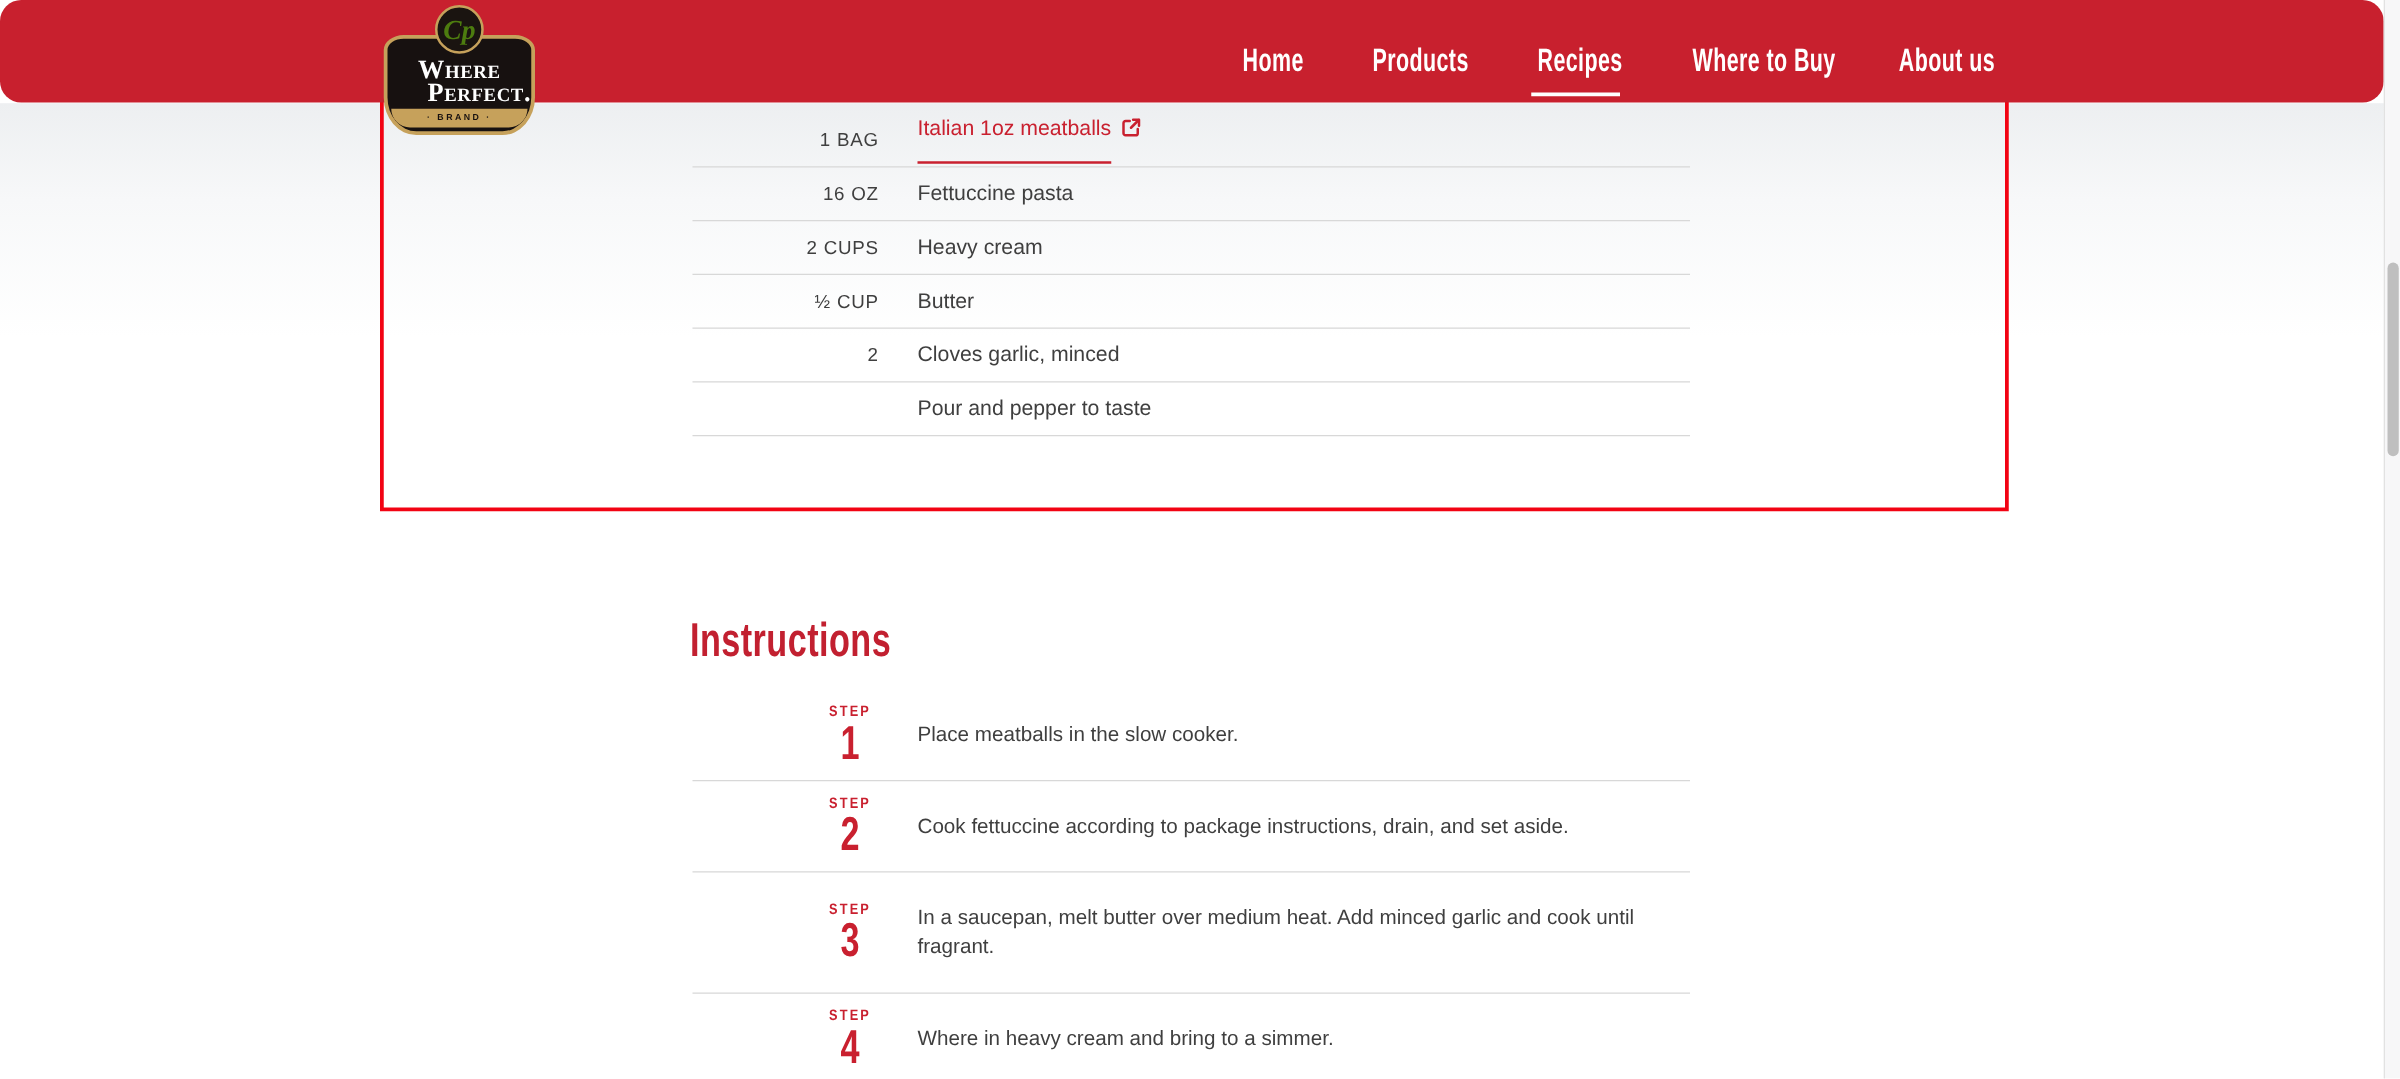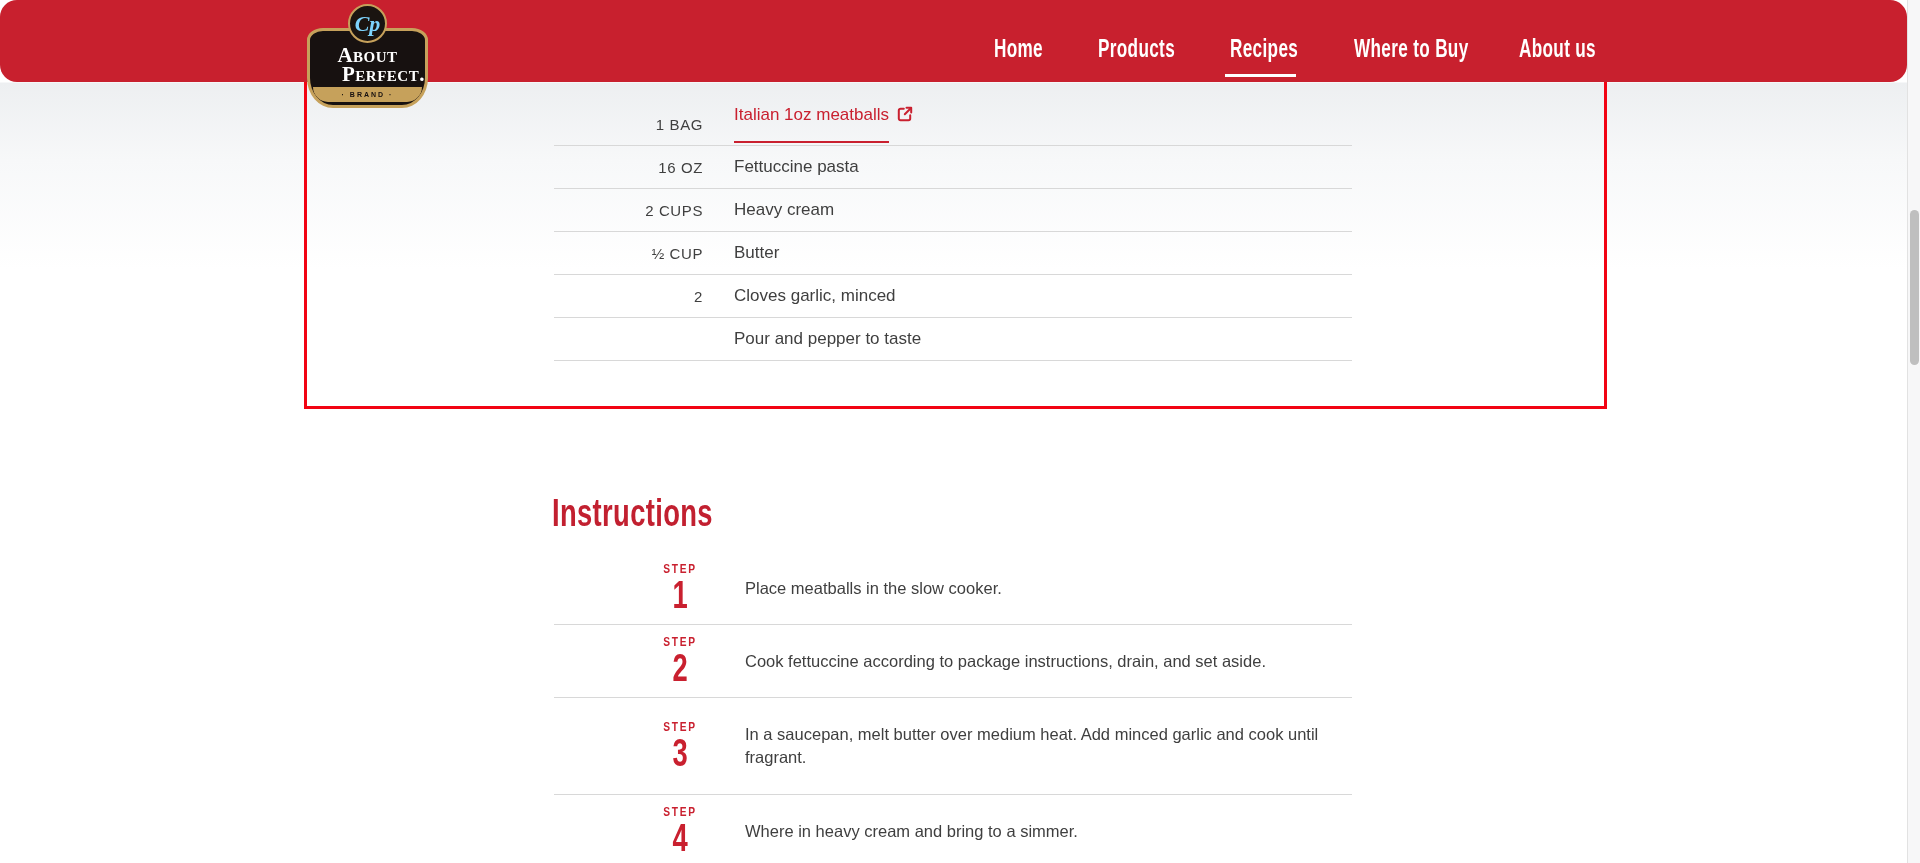--- a/index.html
+++ b/index.html
@@ -14,39 +14,39 @@
   .nav-item { position:absolute; top:33px; color:#ffffff; font-size:26px; font-weight:bold;
               transform:scaleX(0.66); transform-origin:left top; letter-spacing:0.5px;
               white-space:nowrap; cursor:pointer; }
   .nav-underline { position:absolute; left:1225px; top:74px; width:71px; height:3px; background:#ffffff; }
 
   
   .logo { position:absolute; left:307px; top:4px; width:121px; height:108px; z-index:6; cursor:pointer; }
   .logo-circle { position:absolute; left:41px; top:0px; width:39px; height:39px; border-radius:50%;
                  background:#1a1410; border:2px solid #c6a15b; z-index:2;
                  display:flex; align-items:center; justify-content:center; }
-  .logo-monogram { color:#7dd3fc; font-family:"Liberation Serif", serif; font-style:italic;
+  .logo-monogram { color:#4d7c0f; font-family:"Liberation Serif", serif; font-style:italic;
                    font-size:22px; font-weight:bold; line-height:1; }
   .logo-badge { position:absolute; left:0; top:24px; width:121px; height:80px; background:#171110;
                 border:3px solid #c6a15b; border-radius:16px 16px 26px 26px / 12px 12px 30px 30px;
                 overflow:hidden; }
   .logo-line1 { position:absolute; left:0; top:14px; width:100%; text-align:center; color:#ffffff;
                 font-family:"Liberation Serif", serif; font-weight:bold; font-variant:small-caps;
                 font-size:21px; letter-spacing:0.5px; line-height:1; }
   .logo-line2 { position:absolute; left:16px; top:33px; width:100%; text-align:center; color:#ffffff;
                 font-family:"Liberation Serif", serif; font-weight:bold; font-variant:small-caps;
                 font-size:21px; letter-spacing:0.5px; line-height:1; }
   .logo-band { position:absolute; left:3px; bottom:3px; width:109px; height:15px; background:#c6a15b;
                border-radius:0 0 22px 22px; display:flex; align-items:center; justify-content:center; }
   .logo-band span { color:#171110; font-size:7px; font-weight:bold; letter-spacing:2px; }
 
   
   .ing-box { position:absolute; left:304px; top:-10px; width:1303px; height:419px;
              border:3px solid #f20313; background:transparent; z-index:1; }
-  .ing-rows { position:absolute; left:554px; top:103px; width:798px; z-index:2; }
+  .ing-rows { position:absolute; left:554px; top:91px; width:798px; z-index:2; }
   .ing-row { display:flex; align-items:center; height:43px; border-bottom:1px solid #d8d8d8; }
   .ing-qty { width:149px; text-align:right; color:#3f3f3f; font-size:15px; letter-spacing:0.6px;
              text-transform:uppercase; flex:none; }
   .ing-name { margin-left:31px; color:#3f3f3f; font-size:17px; }
   .ing-link { color:#c9202f; font-weight:normal; text-decoration:none; border-bottom:2px solid #c9202f;
               padding-bottom:16px; cursor:pointer; display:inline-block; }
   .ext-icon { display:inline-block; vertical-align:-2px; margin-left:8px; }
 
   
   .instructions-title { position:absolute; left:552px; top:492px; color:#c22030; font-size:38px;
@@ -56,21 +56,21 @@
   .step-row { display:flex; align-items:center; border-bottom:1px solid #d8d8d8; }
   .step-row.h73 { min-height:73px; }
   .step-row.h97 { min-height:97px; }
   .step-row.last { border-bottom:none; min-height:73px; }
   .step-badge-col { width:149px; flex:none; display:flex; justify-content:flex-end; }
   .step-badge { width:46px; text-align:center; }
   .step-label { color:#c9202f; font-size:12px; font-weight:bold; letter-spacing:2px;
                 transform:scaleX(0.85); transform-origin:center; line-height:1; }
   .step-number { color:#c9202f; font-size:38px; font-weight:bold; line-height:0.95;
                  transform:scaleX(0.72); transform-origin:center; margin-top:2px; }
-  .step-text { margin-left:42px; width:615px; color:#3f3f3f; font-size:16.5px; line-height:23px; }
+  .step-text { margin-left:31px; width:615px; color:#3f3f3f; font-size:16.5px; line-height:23px; }
 
   
   .scrollbar-track { position:absolute; right:0; top:0; width:13px; height:863px; background:#f7f7f8;
                      border-left:1px solid #e2e2e2; z-index:10; }
   .scrollbar-thumb { position:absolute; left:2px; top:210px; width:9px; height:155px;
                      background:#bfbfbf; border-radius:5px; cursor:pointer; }
 </style>
 </head>
 <body>
 
@@ -82,21 +82,21 @@
     <div class="nav-item" style="left:994px">Home</div>
     <div class="nav-item" style="left:1098px">Products</div>
     <div class="nav-item" style="left:1230px">Recipes</div>
     <div class="nav-item" style="left:1354px">Where to Buy</div>
     <div class="nav-item" style="left:1519px">About us</div>
     <div class="nav-underline"></div>
   </div>
 
   <div class="logo">
     <div class="logo-badge">
-      <div class="logo-line1">About</div>
+      <div class="logo-line1">Where</div>
       <div class="logo-line2">Perfect.</div>
       <div class="logo-band">
         <span>· BRAND ·</span>
       </div>
     </div>
     <div class="logo-circle">
       <span class="logo-monogram">Cp</span>
     </div>
   </div>
 

